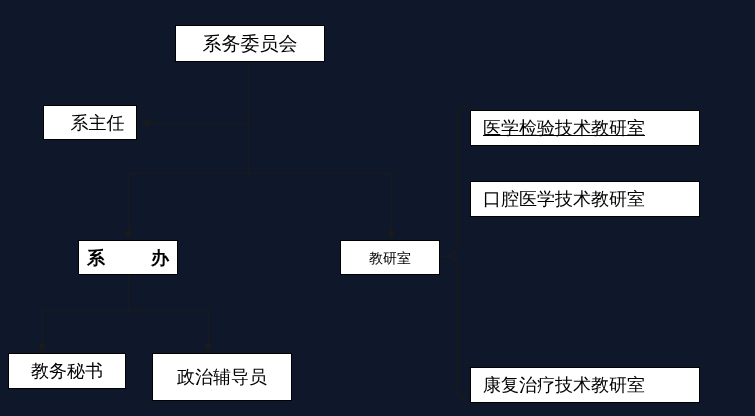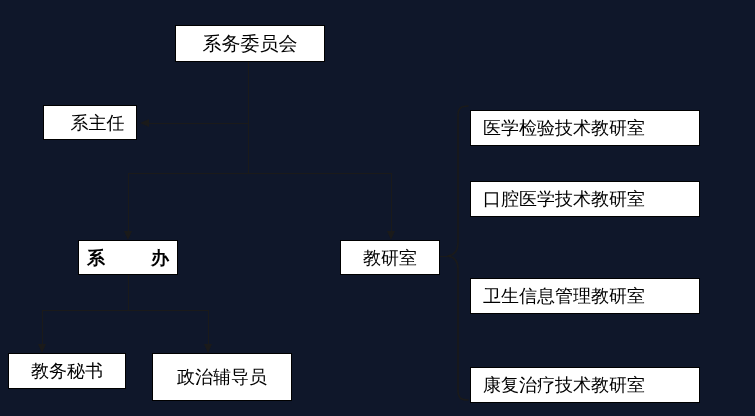--- a/index.html
+++ b/index.html
@@ -29,41 +29,41 @@
   }
   .node-label {
     display: block;
     line-height: 1;
   }
   
   #node-committee  { left: 175px; top: 25px;  width: 150px; height: 37px; font-size: 19px; }
   #node-director   { left: 43px;  top: 105px; width: 94px;  height: 35px; font-size: 18px; padding-left: 15px; }
   #node-office     { left: 78px;  top: 240px; width: 100px; height: 35px; font-size: 18px; }
   #node-office .node-label { letter-spacing: 14px; text-indent: 14px; font-weight: bold; }
-  #node-teaching   { left: 340px; top: 240px; width: 100px; height: 35px; font-size: 18px; }
+  #node-teaching   { left: 340px; top: 240px; width: 100px; height: 35px; font-size: 14px; }
   #node-secretary  { left: 8px;   top: 353px; width: 118px; height: 36px; font-size: 18px; }
   #node-counselor  { left: 152px; top: 353px; width: 140px; height: 48px; font-size: 18px; }
 
   .dept {
     position: absolute;
     box-sizing: border-box;
     border: 1px solid #000000;
     background: #ffffff;
     display: flex;
     align-items: center;
     padding-left: 12px;
     color: #000000;
     white-space: nowrap;
     font-size: 18px;
     left: 470px;
     width: 230px;
     height: 36px;
     z-index: 3;
   }
-  #dept-0 { top: 110px; }
+  #dept-0 { top: 110px; text-decoration: underline; }
   #dept-1 { top: 181px; align-items: center; }
   #dept-2 { top: 278px; }
   #dept-3 { top: 367px; }
 
   
   .line {
     position: absolute;
     background: #1a1a1a;
     z-index: 1;
   }
@@ -161,21 +161,18 @@
   </div>
 
   <div class="dept" id="dept-0">
     <span class="node-label">医学检验技术教研室</span>
   </div>
 
   <div class="dept" id="dept-1">
     <span class="node-label">口腔医学技术教研室</span>
   </div>
 
-  <div class="dept" id="dept-2">
-    <span class="node-label">卫生信息管理教研室</span>
-  </div>
 
   <div class="dept" id="dept-3">
     <span class="node-label">康复治疗技术教研室</span>
   </div>
 
 </div>
 
 </body></html>

